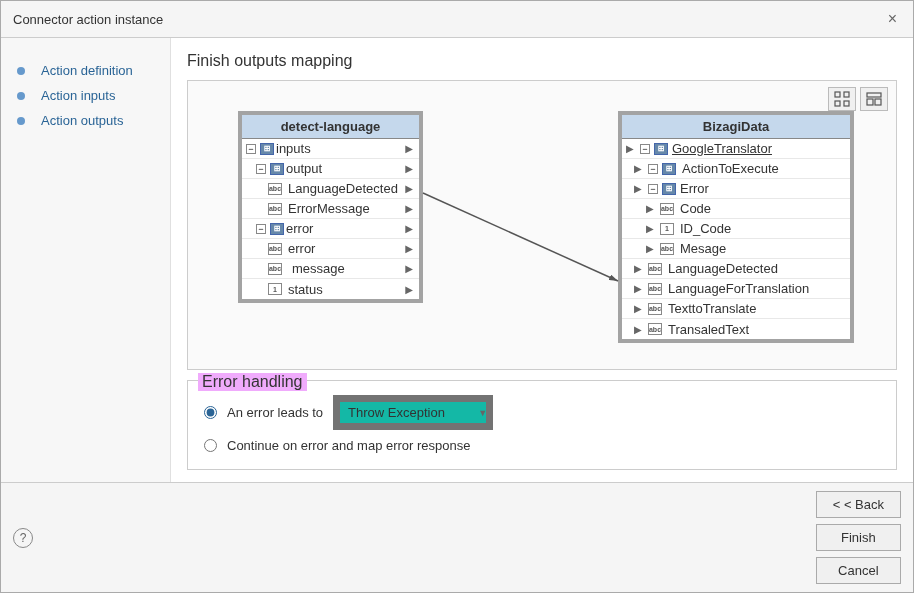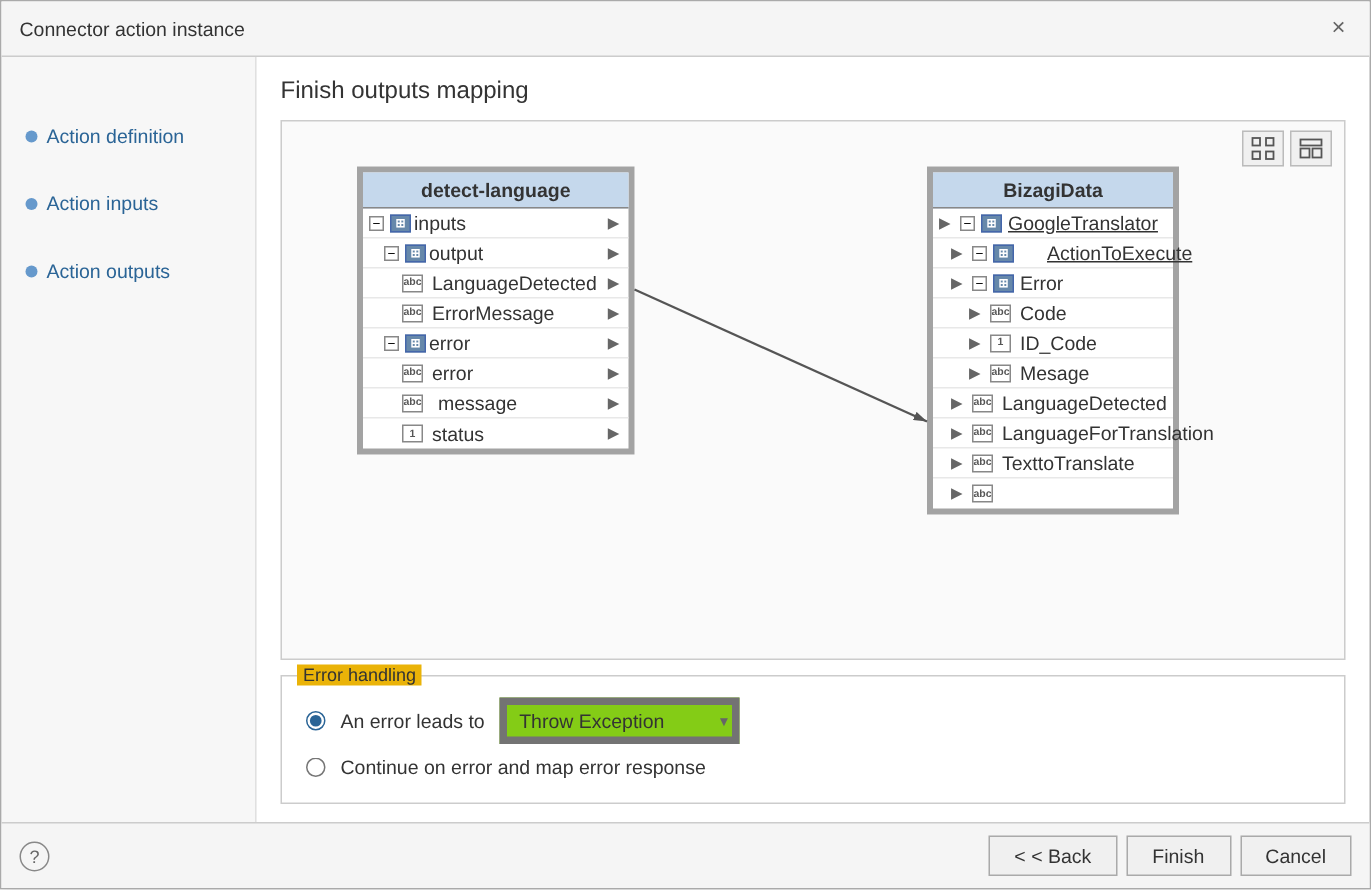--- a/index.html
+++ b/index.html
@@ -56,26 +56,25 @@
     .sidebar {
       width: 170px;
       background: #f7f7f7;
       border-right: 1px solid #e0e0e0;
       padding: 20px 12px;
     }
 
     .sidebar-item {
       display: flex;
       align-items: center;
-      gap: 6px;
+      gap: 16px;
       padding: 5px 4px;
       color: #2a6496;
       cursor: pointer;
       font-size: 13px;
-      margin-top: 20px;
     }
 
     .sidebar-item .dot {
       width: 8px;
       height: 8px;
       border-radius: 50%;
       background: #6699cc;
       flex-shrink: 0;
     }
 
@@ -232,46 +231,46 @@
     .error-handling {
       border: 1px solid #ccc;
       padding: 10px 16px 12px 16px;
       position: relative;
     }
 
     .error-handling-legend {
       position: absolute;
       top: -8px;
       left: 10px;
-      background: #eab308;
+      background: #f0abfc;
       padding: 0 4px;
-      font-size: 12px;
+      font-size: 16px;
       color: #333;
     }
 
     .error-row {
       display: flex;
       align-items: center;
       gap: 10px;
       padding: 4px 0;
     }
 
     .radio-input {
       accent-color: #2a6496;
     }
 
     .error-label {
       color: #333;
       font-size: 13px;
     }
 
     .select-box {
-      border: 5px solid #737373;
+      border: 7px solid #737373;
       padding: 3px 24px 3px 8px;
-      background: #84cc16;
+      background: #14b8a6;
       appearance: none;
       -webkit-appearance: none;
       position: relative;
       font-size: 13px;
       min-width: 160px;
       color: #333;
       cursor: pointer;
     }
 
     .select-wrapper {
@@ -309,20 +308,21 @@
       align-items: center;
       justify-content: center;
       font-size: 12px;
       color: #666;
       cursor: pointer;
     }
 
     .btn-group {
       display: flex;
       gap: 6px;
+      flex-direction: column;
     }
 
     .btn {
       padding: 5px 16px;
       border: 1px solid #aaa;
       background: #f0f0f0;
       cursor: pointer;
       font-size: 13px;
       color: #333;
       min-width: 70px;
@@ -442,35 +442,35 @@
               <span class="arrow-right">▶</span>
             </div>
 
             <div class="map-table-row" style="padding-left:26px;">
               <span class="type-icon int" style="font-size:7px;">1</span>
               <span class="row-label" style="margin-left:4px;">status</span>
               <span class="arrow-right">▶</span>
             </div>
           </div>
 
-          <div class="map-table" style="left:430px; top:30px; width:168px;">
+          <div class="map-table" style="left:430px; top:30px; width:236px;">
             <div class="map-table-header">BizagiData</div>
 
             <div class="map-table-row">
               <span class="arrow-left">▶</span>
               <span class="expand-icon">−</span>
               <span class="type-icon" style="background:#6688aa;color:#fff;font-size:8px;">⊞</span>
               <span class="row-label" style="margin-left:2px;text-decoration:underline;">GoogleTranslator</span>
             </div>
 
             <div class="map-table-row" style="padding-left:12px;">
               <span class="arrow-left">▶</span>
               <span class="expand-icon">−</span>
               <span class="type-icon" style="background:#6688aa;color:#fff;font-size:8px;">⊞</span>
-              <span class="row-label" style="margin-left:20px;text-decoration:underline;">ActionToExecute</span>
+              <span class="row-label" style="margin-left:4px;">ActionToExecute</span>
             </div>
 
             <div class="map-table-row" style="padding-left:12px;">
               <span class="arrow-left">▶</span>
               <span class="expand-icon">−</span>
               <span class="type-icon" style="background:#6688aa;color:#fff;font-size:8px;">⊞</span>
               <span class="row-label" style="margin-left:2px;">Error</span>
             </div>
 
             <div class="map-table-row" style="padding-left:24px;">
@@ -505,20 +505,21 @@
 
             <div class="map-table-row" style="padding-left:12px;">
               <span class="arrow-left">▶</span>
               <span class="type-icon abc">abc</span>
               <span class="row-label" style="margin-left:4px;">TexttoTranslate</span>
             </div>
 
             <div class="map-table-row" style="padding-left:12px;">
               <span class="arrow-left">▶</span>
               <span class="type-icon abc">abc</span>
+              <span class="row-label" style="margin-left:4px;">TransaledText</span>
             </div>
           </div>
 
           <svg class="connector-svg">
 
             <line x1="235" y1="112" x2="430" y2="200" stroke="#555" stroke-width="1.5" marker-end="url(#arrowhead)"></line>
             <defs>
               <marker id="arrowhead" markerWidth="6" markerHeight="4" refX="6" refY="2" orient="auto">
                 <polygon points="0 0, 6 2, 0 4" fill="#555"></polygon>
               </marker>

